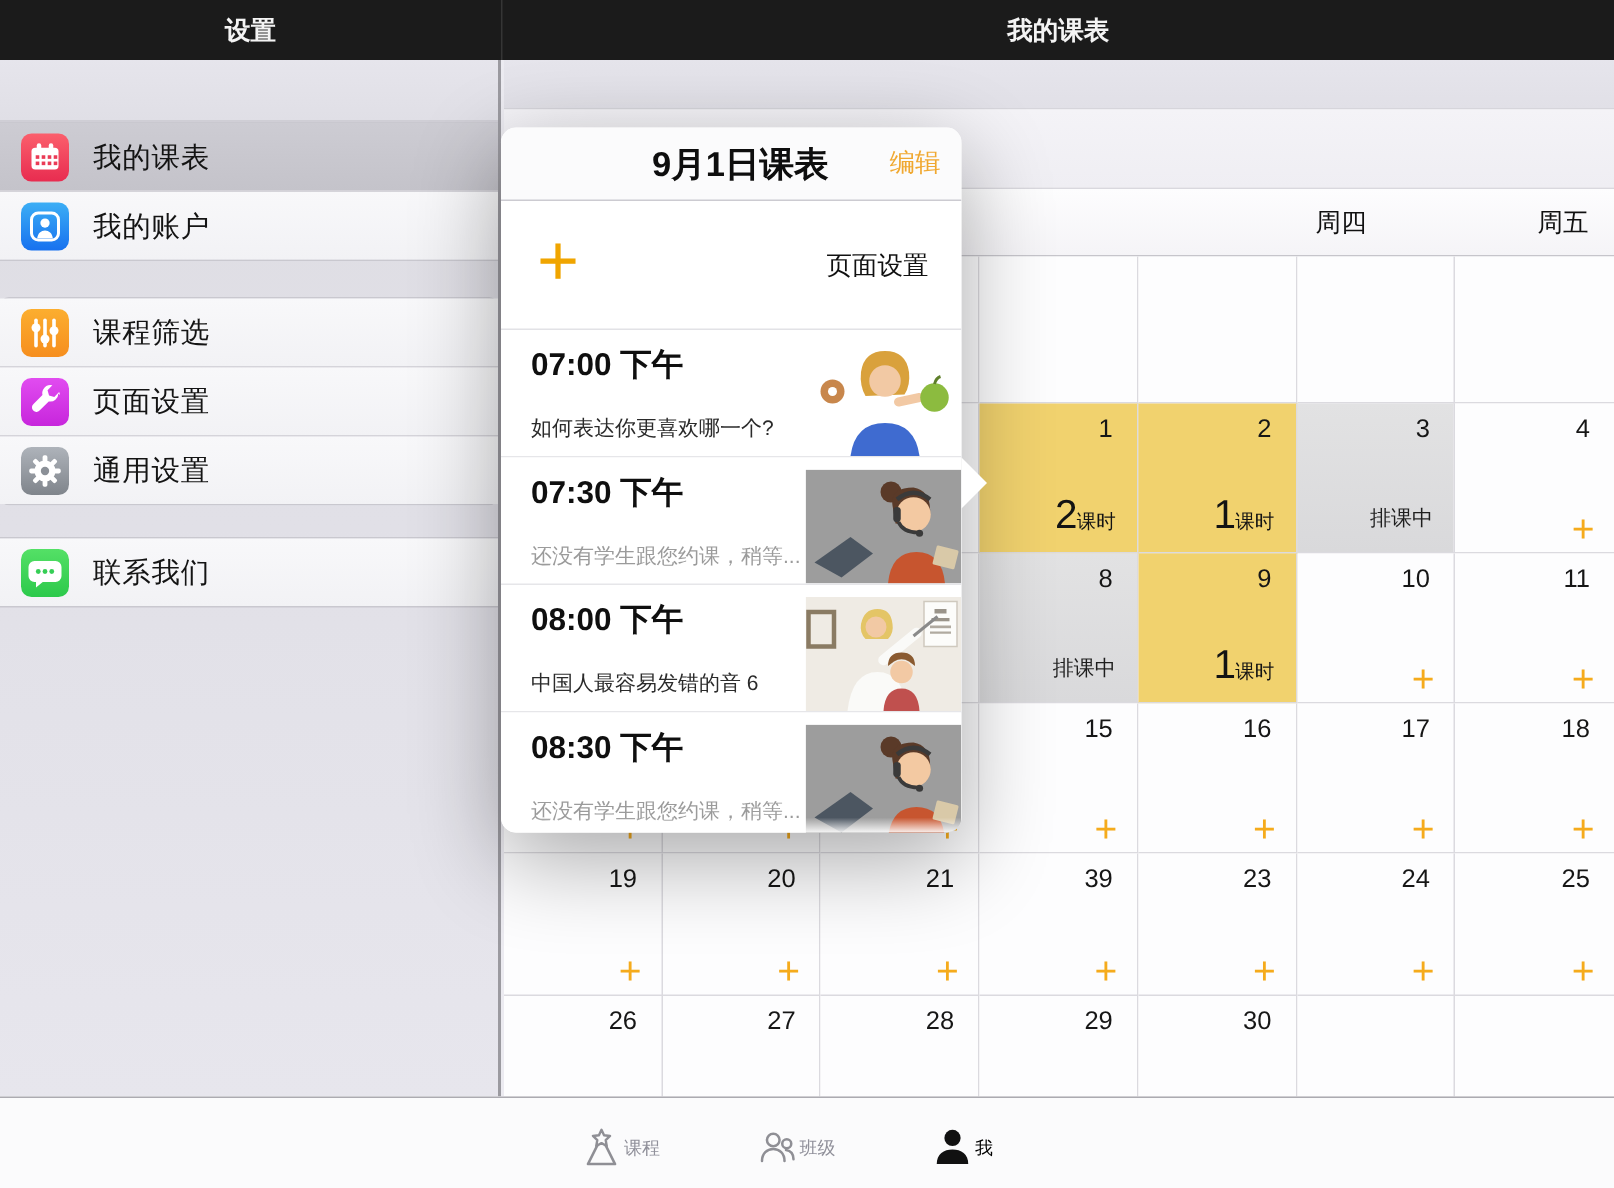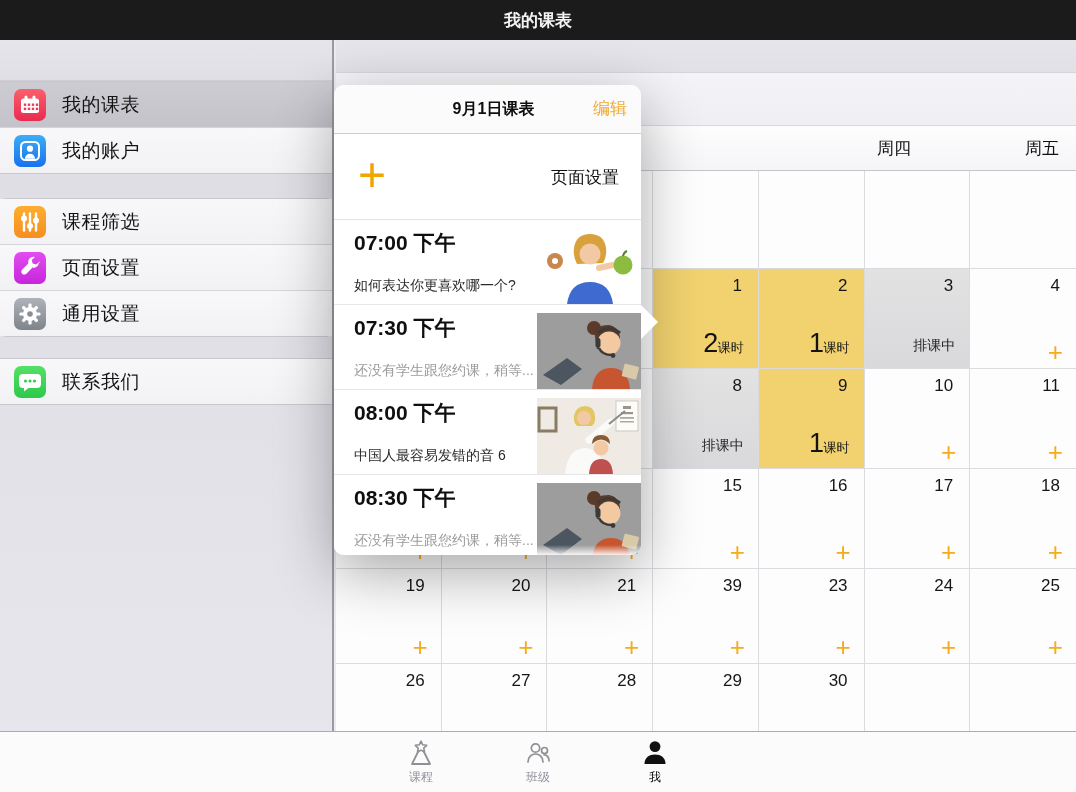--- a/index.html
+++ b/index.html
@@ -58,51 +58,54 @@
   .plus{position:absolute;right:13px;bottom:0px;font-size:26px;font-weight:500;color:#F5AB1C;line-height:1.2;cursor:pointer;}
 
   
   .popover{position:absolute;left:334px;top:85px;width:307px;height:470px;background:#FFF;
     border-radius:10px;box-shadow:0 18px 60px rgba(0,0,0,.33);overflow:hidden;z-index:6;}
   .popover::after{content:"";position:absolute;left:0;right:0;bottom:0;height:10px;
     background:linear-gradient(180deg,rgba(255,255,255,0),rgba(255,255,255,.9));pointer-events:none;}
   .pop-arrow{position:absolute;left:641px;top:305px;width:0;height:0;z-index:6;
     border-left:17px solid #FFF;border-top:17px solid transparent;border-bottom:17px solid transparent;}
   .pop-head{height:48px;position:relative;background:#FBFBFC;border-bottom:1px solid #CCCBD1;}
-  .pop-title{position:absolute;left:0;right:0;text-align:center;line-height:48px;font-size:16px;font-weight:700;color:#0E0E0E;margin-left:12px;}
+  .pop-title{position:absolute;left:0;right:0;text-align:center;line-height:48px;font-size:23px;font-weight:700;color:#0E0E0E;margin-left:12px;}
   .pop-edit{position:absolute;right:14px;top:0;line-height:48px;font-size:17px;color:#F0A830;cursor:pointer;}
   .pop-add{height:85px;position:relative;border-bottom:1px solid #E2E2E6;background:#FFF;}
   .add-plus{position:absolute;left:24px;top:50%;transform:translateY(-54%);font-size:48px;font-weight:300;
     color:#F0A500;line-height:1;cursor:pointer;}
   .add-label{position:absolute;right:22px;top:50%;transform:translateY(-50%);font-size:17px;color:#101010;}
   .pop-row{height:84px;position:relative;border-bottom:1px solid #E6E6E9;background:#FFF;}
   .row-time{position:absolute;left:20px;top:9px;font-size:21px;font-weight:700;color:#0F0F0F;}
   .row-sub{position:absolute;left:20px;bottom:9px;font-size:14px;color:#2B2B2B;width:205px;
     white-space:nowrap;overflow:hidden;}
   .row-sub[data-muted="true"]{color:#9B9B9B;}
   .thumb{position:absolute;right:0;top:8px;bottom:0;width:104px;overflow:hidden;}
   .thumb svg{display:none;width:104px;height:76px;}
   .thumb[data-thumb="apple-woman"] .t-apple{display:block;}
   .thumb[data-thumb="headset-girl"] .t-headset{display:block;}
   .thumb[data-thumb="doctor-kid"] .t-doctor{display:block;}
 
   
   .tabbar{position:absolute;left:0;right:0;bottom:0;height:61px;background:#FBFBFC;
     border-top:1px solid #ACABB1;box-sizing:border-box;display:flex;justify-content:center;gap:47px;z-index:7;}
-  .tab{width:70px;display:flex;flex-direction:column;align-items:center;padding-top:6px;cursor:pointer;}
+  .tab{width:70px;display:flex;flex-direction:row;align-items:center;padding-top:6px;cursor:pointer;}
   .tab-icon{width:30px;height:30px;}
   .tab-label{font-size:12px;color:#90909A;margin-top:1px;}
   .tab[data-active="true"] .tab-label{color:#000;}
 </style>
 </head>
 <body>
 
 <div class="screen">
 
   <div class="nav">
+    <div class="nav-left">
+      <div class="nav-title">设置</div>
+    </div>
     <div class="nav-right">
       <div class="nav-title">我的课表</div>
     </div>
   </div>
 
   <div class="sidebar">
     <div class="sidebar-strip"></div>
 
     <div class="side-group g1">
       <div class="side-item" data-selected="true">

